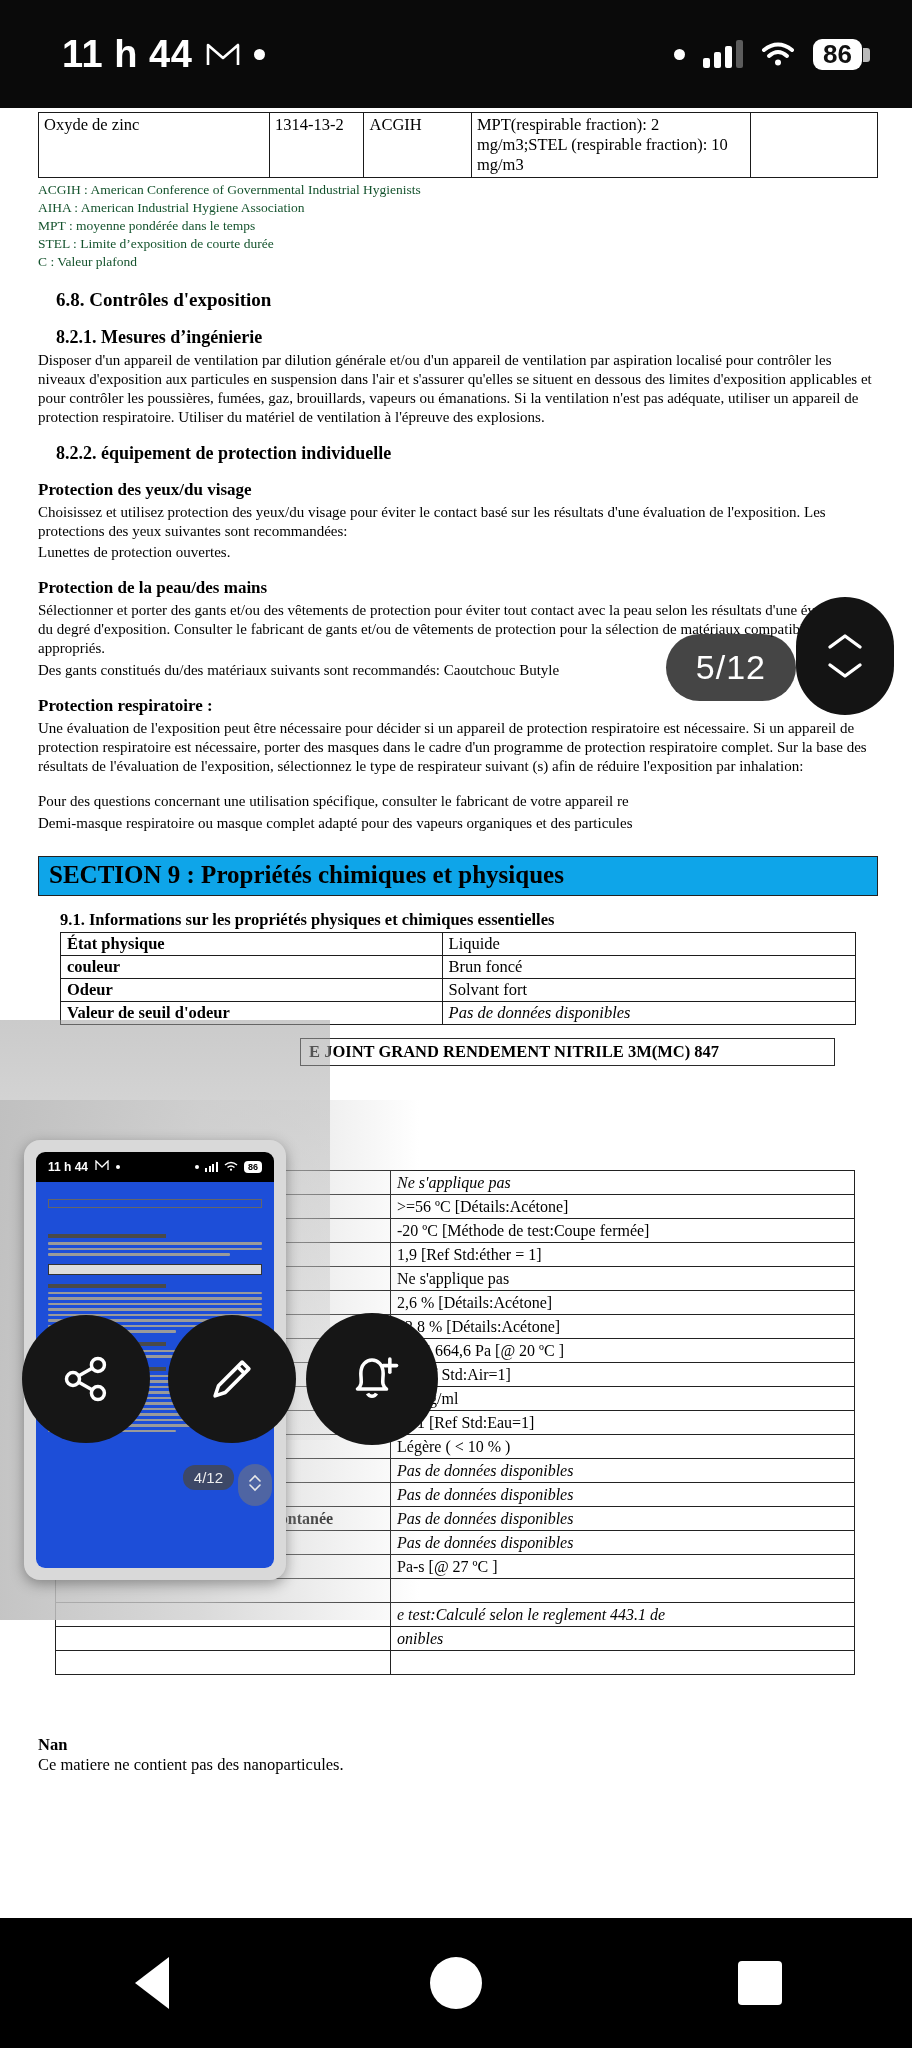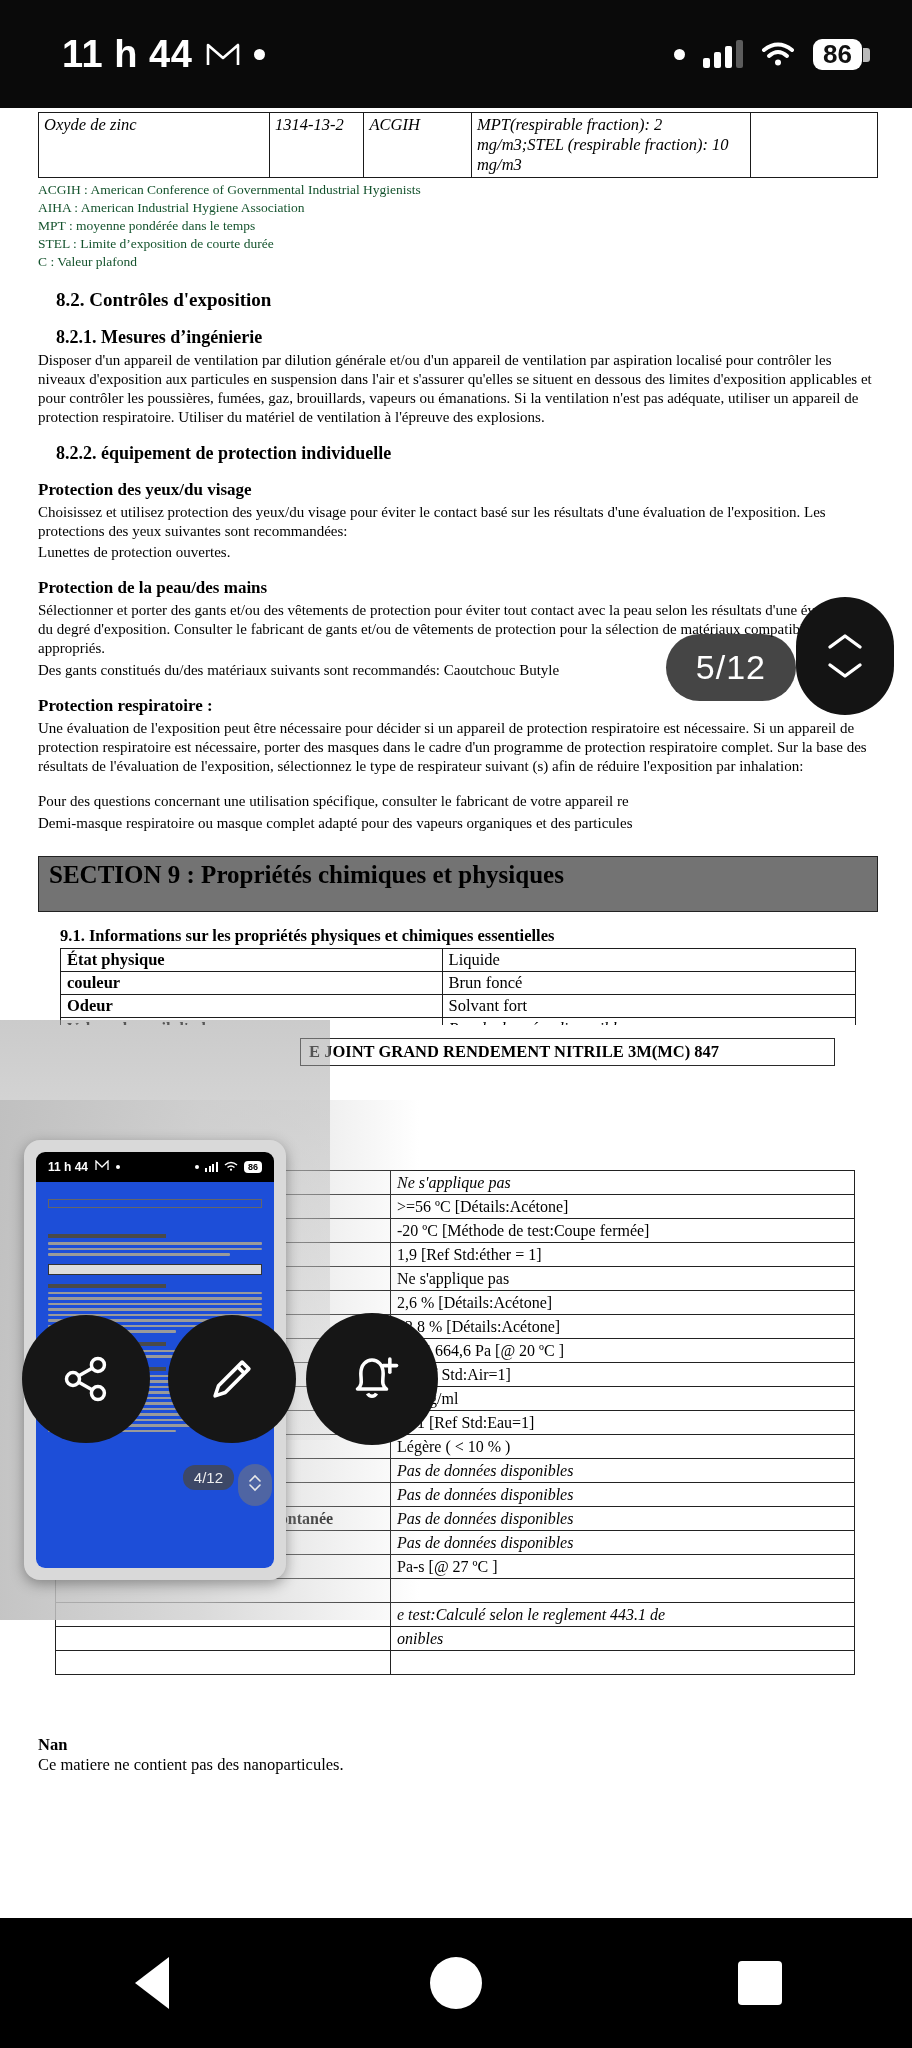--- a/index.html
+++ b/index.html
@@ -46,33 +46,32 @@
     position:absolute; left:0; top:108px; width:912px; height:1810px;
     background:#fff; overflow:hidden;
   }
   .doc-inner{ padding: 4px 34px 0 38px; }
 
   table.sdst{ width:100%; border-collapse:collapse; table-layout:fixed; }
   table.sdst td{
     border:1.4px solid #1a1a1a;
     font-size:16.5px; line-height:1.22; padding:2px 5px; vertical-align:top;
     font-family:"Liberation Serif", serif;
-    font-style:italic;
   }
 
   .legend{ font-size:13.5px; line-height:1.33; margin-top:3px; color:#14532d; }
 
   h2.sec{ font-size:19px; font-weight:bold; margin:18px 0 4px 18px; }
   h3.sub{ font-size:18px; font-weight:bold; margin:16px 0 3px 18px; }
   h4.bold{ font-size:17px; font-weight:bold; margin:16px 0 3px 0; }
   p.body{ font-size:15px; line-height:1.26; margin:3px 0 0 0; text-align:left; }
 
   .sec9-banner{
-    border:1.6px solid #222; background:#737373;
-    font-size:25px; font-weight:bold; padding:4px 10px 22px 10px;
+    border:1.6px solid #222; background:#0ea5e9;
+    font-size:25px; font-weight:bold; padding:4px 10px 6px 10px;
     margin:24px 0 14px 0;
   }
   .sec9-sub{ font-size:16.5px; font-weight:bold; margin:0 0 2px 22px; }
   table.props{ width:calc(100% - 44px); margin-left:22px; border-collapse:collapse; table-layout:fixed; }
   table.props td{ border:1.4px solid #1d1d1d; font-size:16.5px; padding:1px 6px; }
   table.props td.k{ font-weight:bold; width:48%; }
   table.props td.v{ }
   table.props td.v.ital{ font-style:italic; }
 
   .hr-rule{ border-top:1.2px solid #333; margin:28px 14px 0 14px; }
@@ -249,21 +248,21 @@
       </table>
 
     <div class="legend">
       <div>ACGIH : American Conference of Governmental Industrial Hygienists</div>
       <div>AIHA : American Industrial Hygiene Association</div>
       <div>MPT : moyenne pondérée dans le temps</div>
       <div>STEL : Limite d’exposition de courte durée</div>
       <div>C : Valeur plafond</div>
     </div>
 
-    <h2 class="sec">8.2. Contrôles d'exposition</h2>
+    <h2 class="sec">6.8. Contrôles d'exposition</h2>
     <h3 class="sub">8.2.1. Mesures d’ingénierie</h3>
     <p class="body">Disposer d'un appareil de ventilation par dilution générale et/ou d'un appareil de ventilation par aspiration localisé pour contrôler les niveaux d'exposition aux particules en suspension dans l'air et s'assurer qu'elles se situent en dessous des limites d'exposition applicables et pour contrôler les poussières, fumées, gaz, brouillards, vapeurs ou émanations. Si la ventilation n'est pas adéquate, utiliser un appareil de protection respiratoire.    Utiliser du matériel de ventilation à l'épreuve des explosions.</p>
 
     <h3 class="sub">8.2.2. équipement de protection individuelle</h3>
 
     <h4 class="bold">Protection des yeux/du visage</h4>
     <p class="body">Choisissez et utilisez protection des yeux/du visage pour éviter le contact basé sur les résultats d'une évaluation de l'exposition.    Les protections des yeux suivantes sont recommandées:</p>
     <p class="body">Lunettes de protection ouvertes.</p>
 
     <h4 class="bold">Protection de la peau/des mains</h4>

